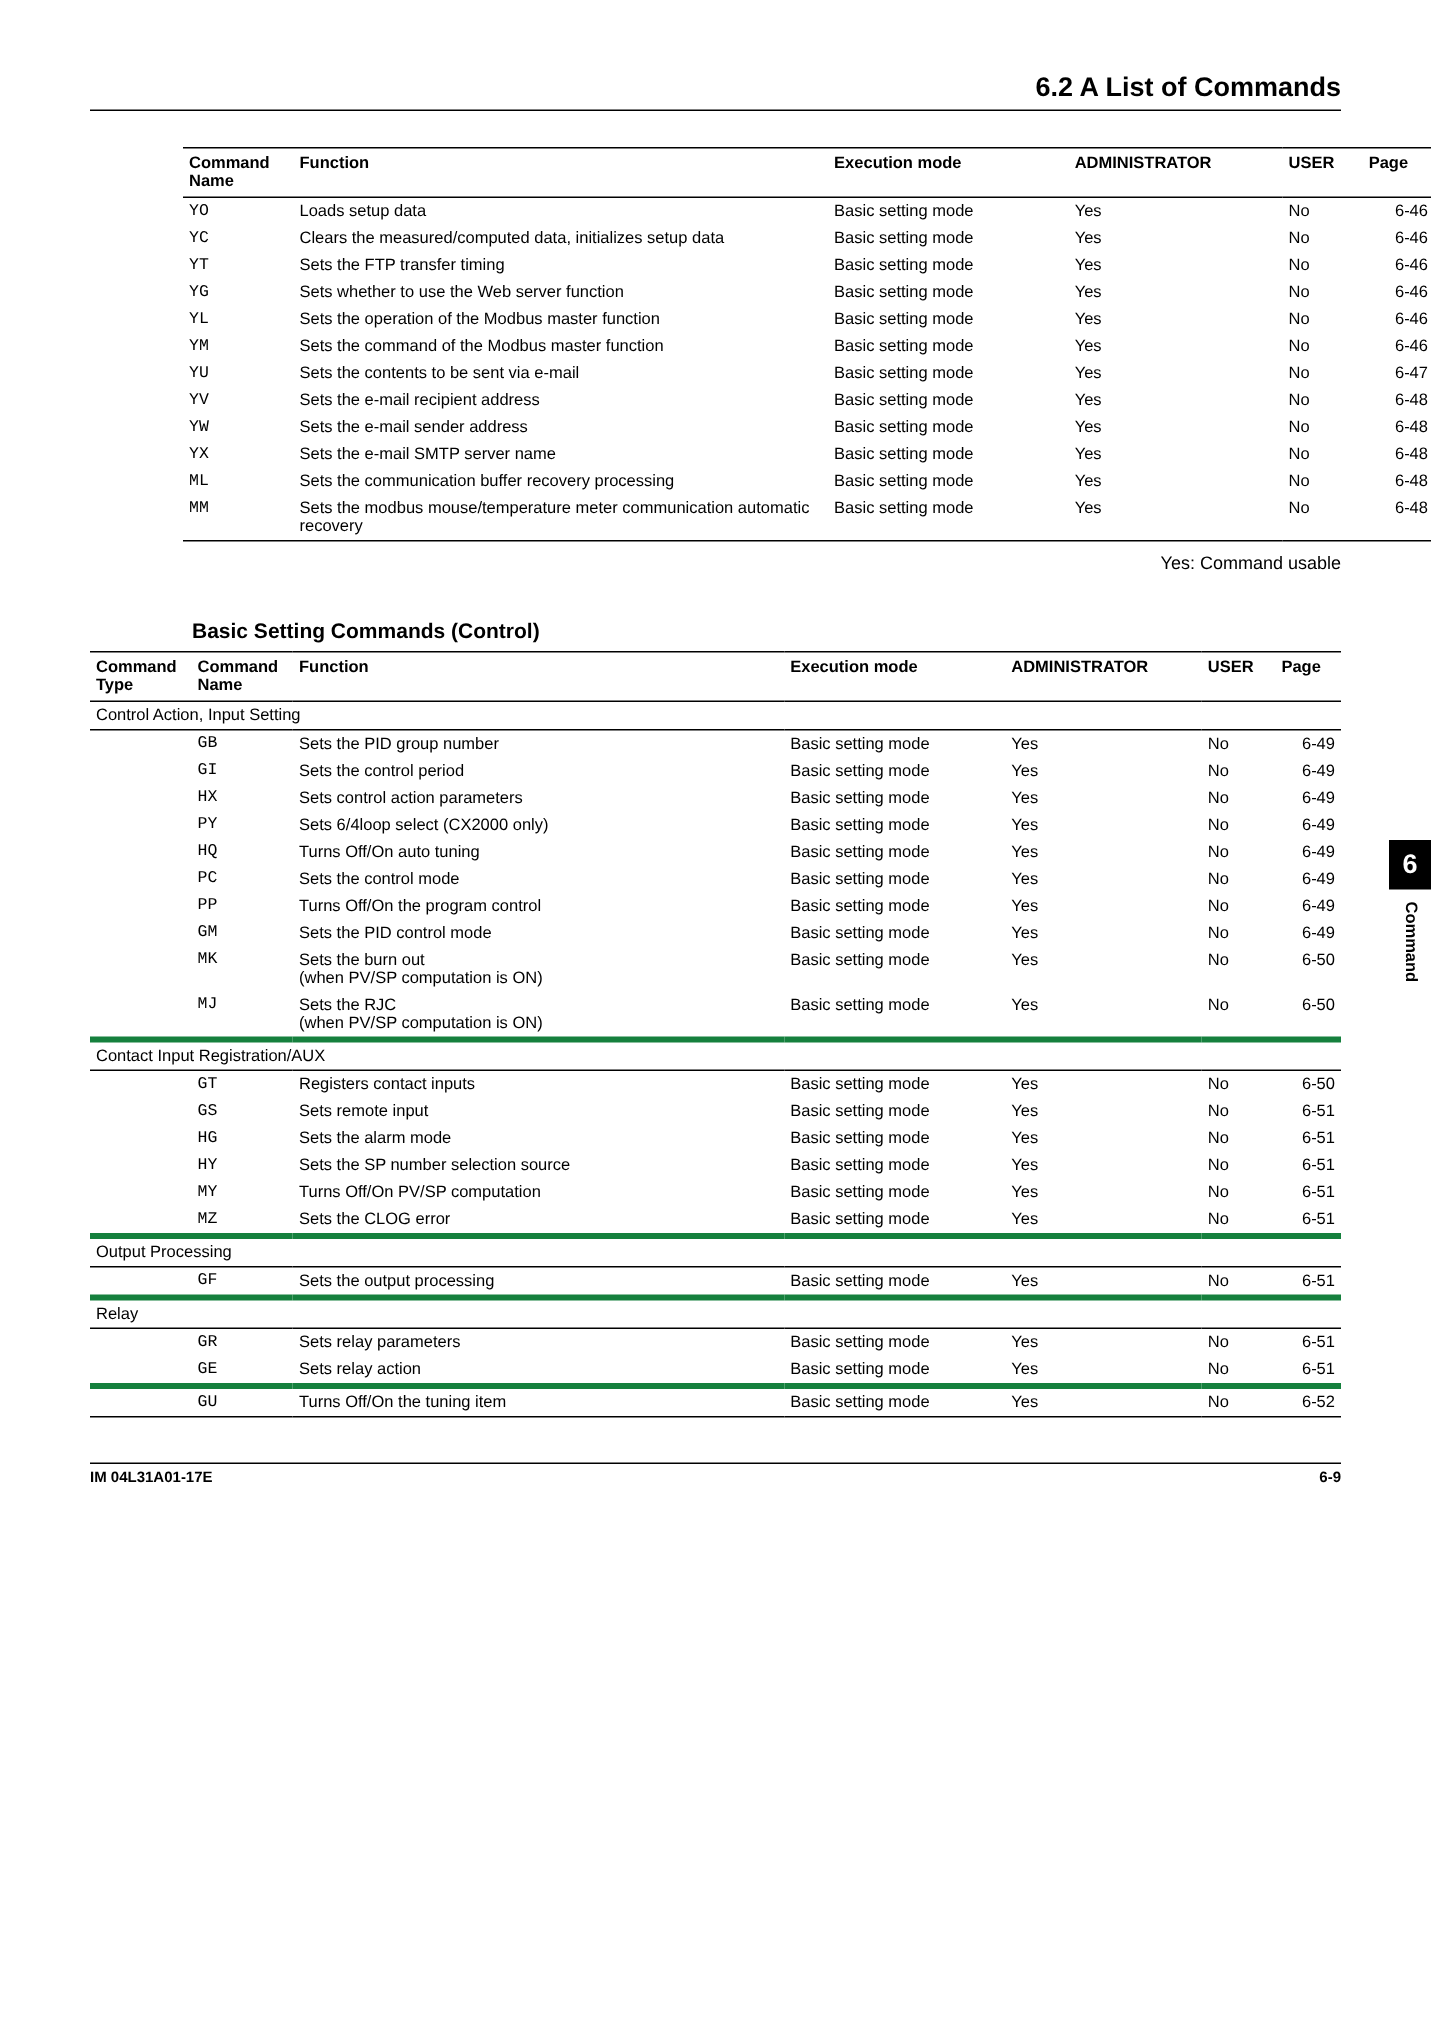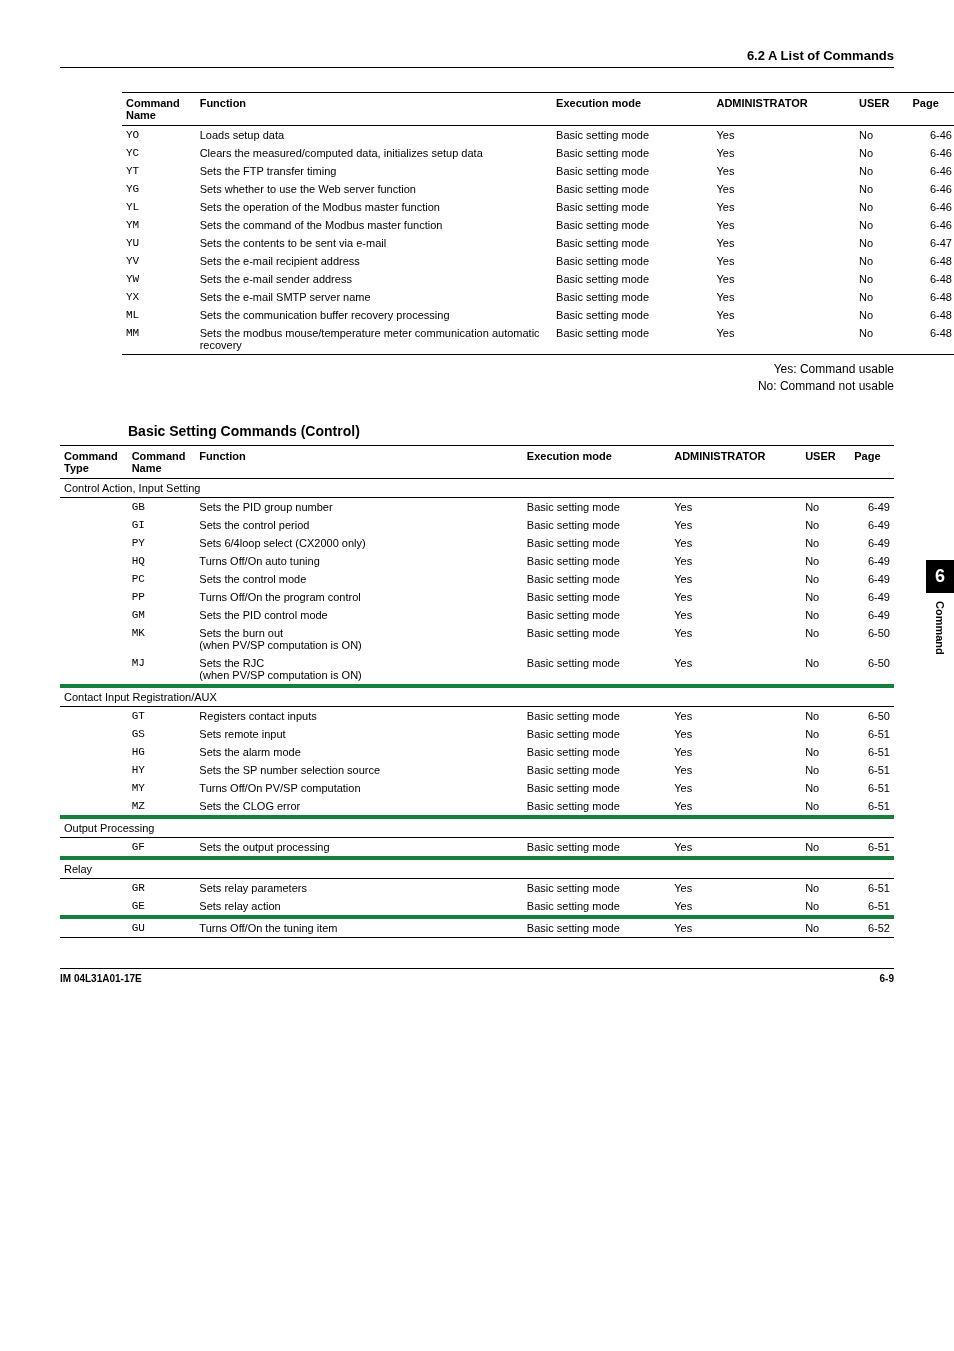--- a/index.html
+++ b/index.html
@@ -13,21 +13,21 @@
     width: 954px;
   }
   .page {
     padding: 48px 60px 20px 60px;
     position: relative;
     min-height: 1351px;
   }
   .section-header {
     text-align: right;
     font-weight: bold;
-    font-size: 13px;
+    font-size: 18px;
     border-bottom: 1.5px solid #000;
     padding-bottom: 4px;
     margin-bottom: 24px;
   }
   table.cmds {
     width: 100%;
     border-collapse: collapse;
     font-size: 11px;
     table-layout: fixed;
   }
@@ -217,21 +217,20 @@
           <td>Basic setting mode</td>
           <td>Yes</td>
           <td>No</td>
           <td class="col-page">6-48</td>
         </tr>
       </tbody>
   </table>
 
   <div class="note-right">
     <div>Yes: Command usable</div>
-    <div>No: Command not usable</div>
   </div>
 
   <h3 class="subheading">Basic Setting Commands (Control)</h3>
 
   <table class="cmds">
     <colgroup>
       <col class="col-type">
         <col class="col-cmd">
         <col class="col-func">
         <col class="col-mode">
@@ -273,20 +272,29 @@
           <td></td>
           <td class="mono">GI</td>
           <td>Sets the control period</td>
           <td>Basic setting mode</td>
           <td>Yes</td>
           <td>No</td>
           <td class="col-page">6-49</td>
         </tr>
         <tr>
           <td></td>
+          <td class="mono">HX</td>
+          <td>Sets control action parameters</td>
+          <td>Basic setting mode</td>
+          <td>Yes</td>
+          <td>No</td>
+          <td class="col-page">6-49</td>
+        </tr>
+        <tr>
+          <td></td>
           <td class="mono">PY</td>
           <td>Sets 6/4loop select (CX2000 only)</td>
           <td>Basic setting mode</td>
           <td>Yes</td>
           <td>No</td>
           <td class="col-page">6-49</td>
         </tr>
         <tr>
           <td></td>
           <td class="mono">HQ</td>

